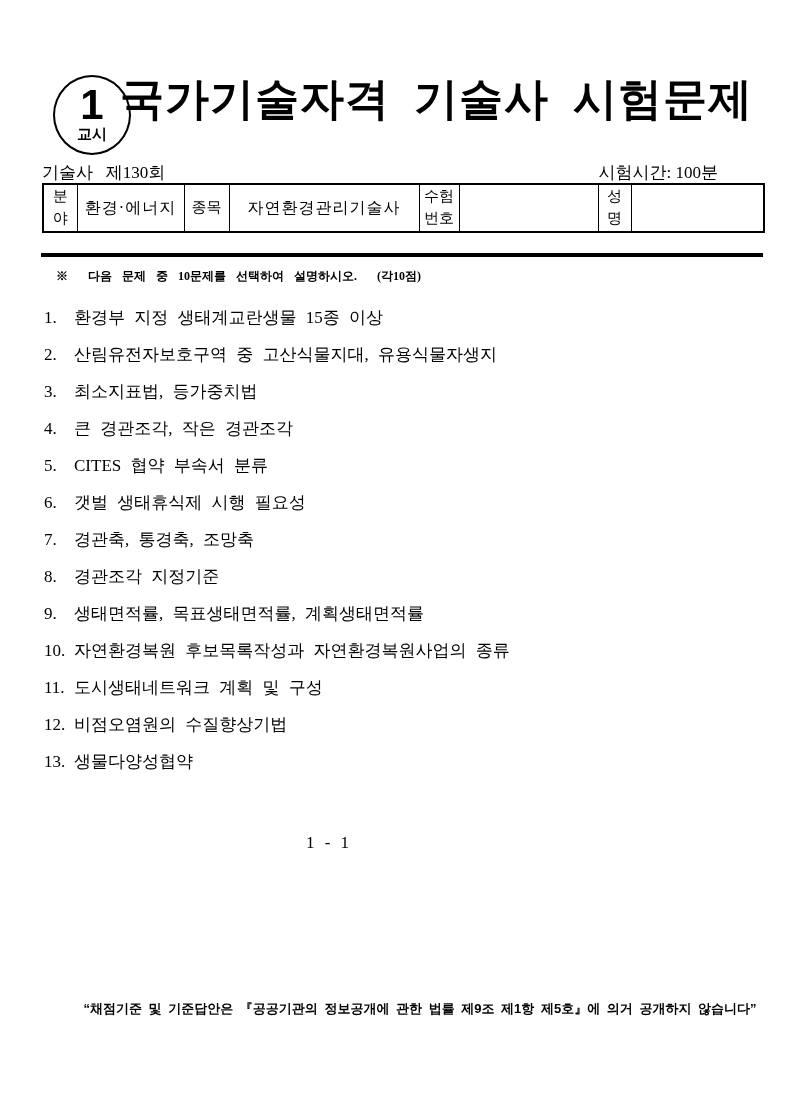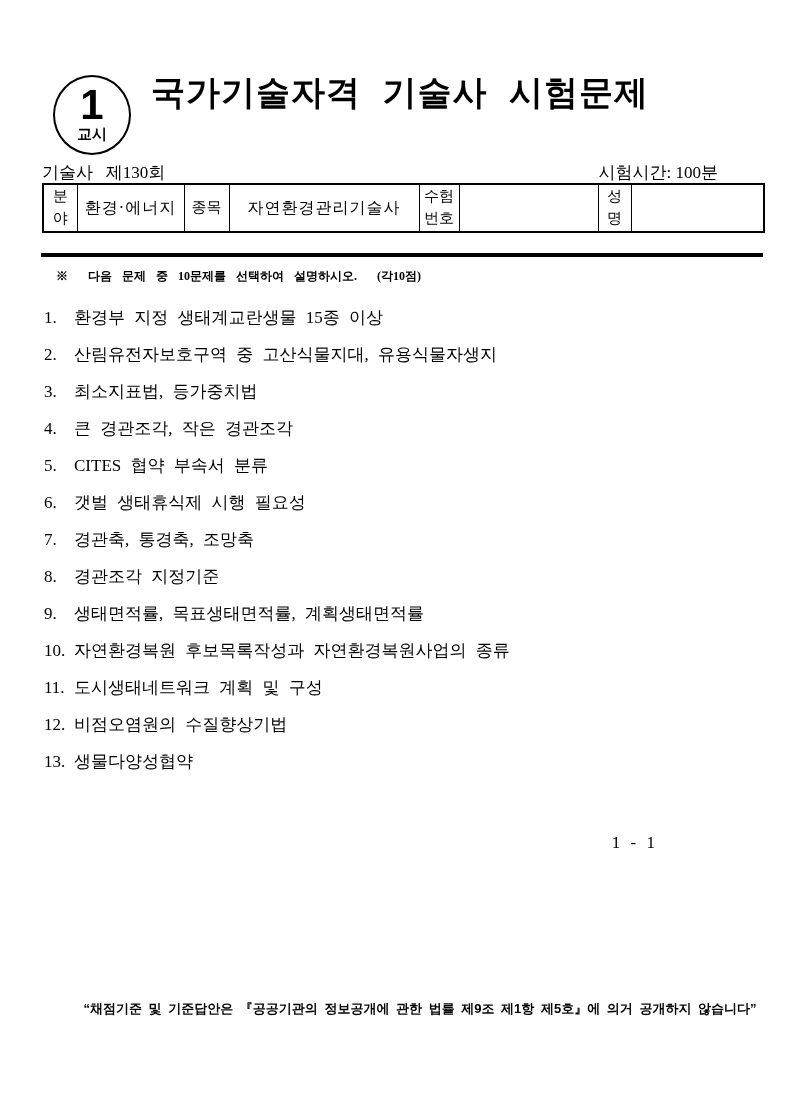--- a/index.html
+++ b/index.html
@@ -36,21 +36,21 @@
     font-size: 15px;
     line-height: 1.1;
   }
 
   
   .title {
     position: absolute;
     left: 120px; top: 70px;
     width: 560px;
     text-align: center;
-    font-size: 34px;
+    font-size: 44px;
     font-weight: bold;
     letter-spacing: 1px;
     word-spacing: 12px;
     white-space: nowrap;
   }
 
   
   .meta-row {
     position: absolute;
     left: 42px; top: 161px;
@@ -119,21 +119,21 @@
     min-width: 30px;
     padding-right: 4px;
   }
   .q-text { white-space: nowrap; }
 
   
   .page-number {
     position: absolute;
     left: 0; top: 833px;
     width: 655px;
-    text-align: right;
+    text-align: center;
     font-size: 17px;
     word-spacing: 6px;
   }
 
   
   .footer {
     position: absolute;
     left: 0; top: 1000px;
     width: 800px;
     text-align: center;

